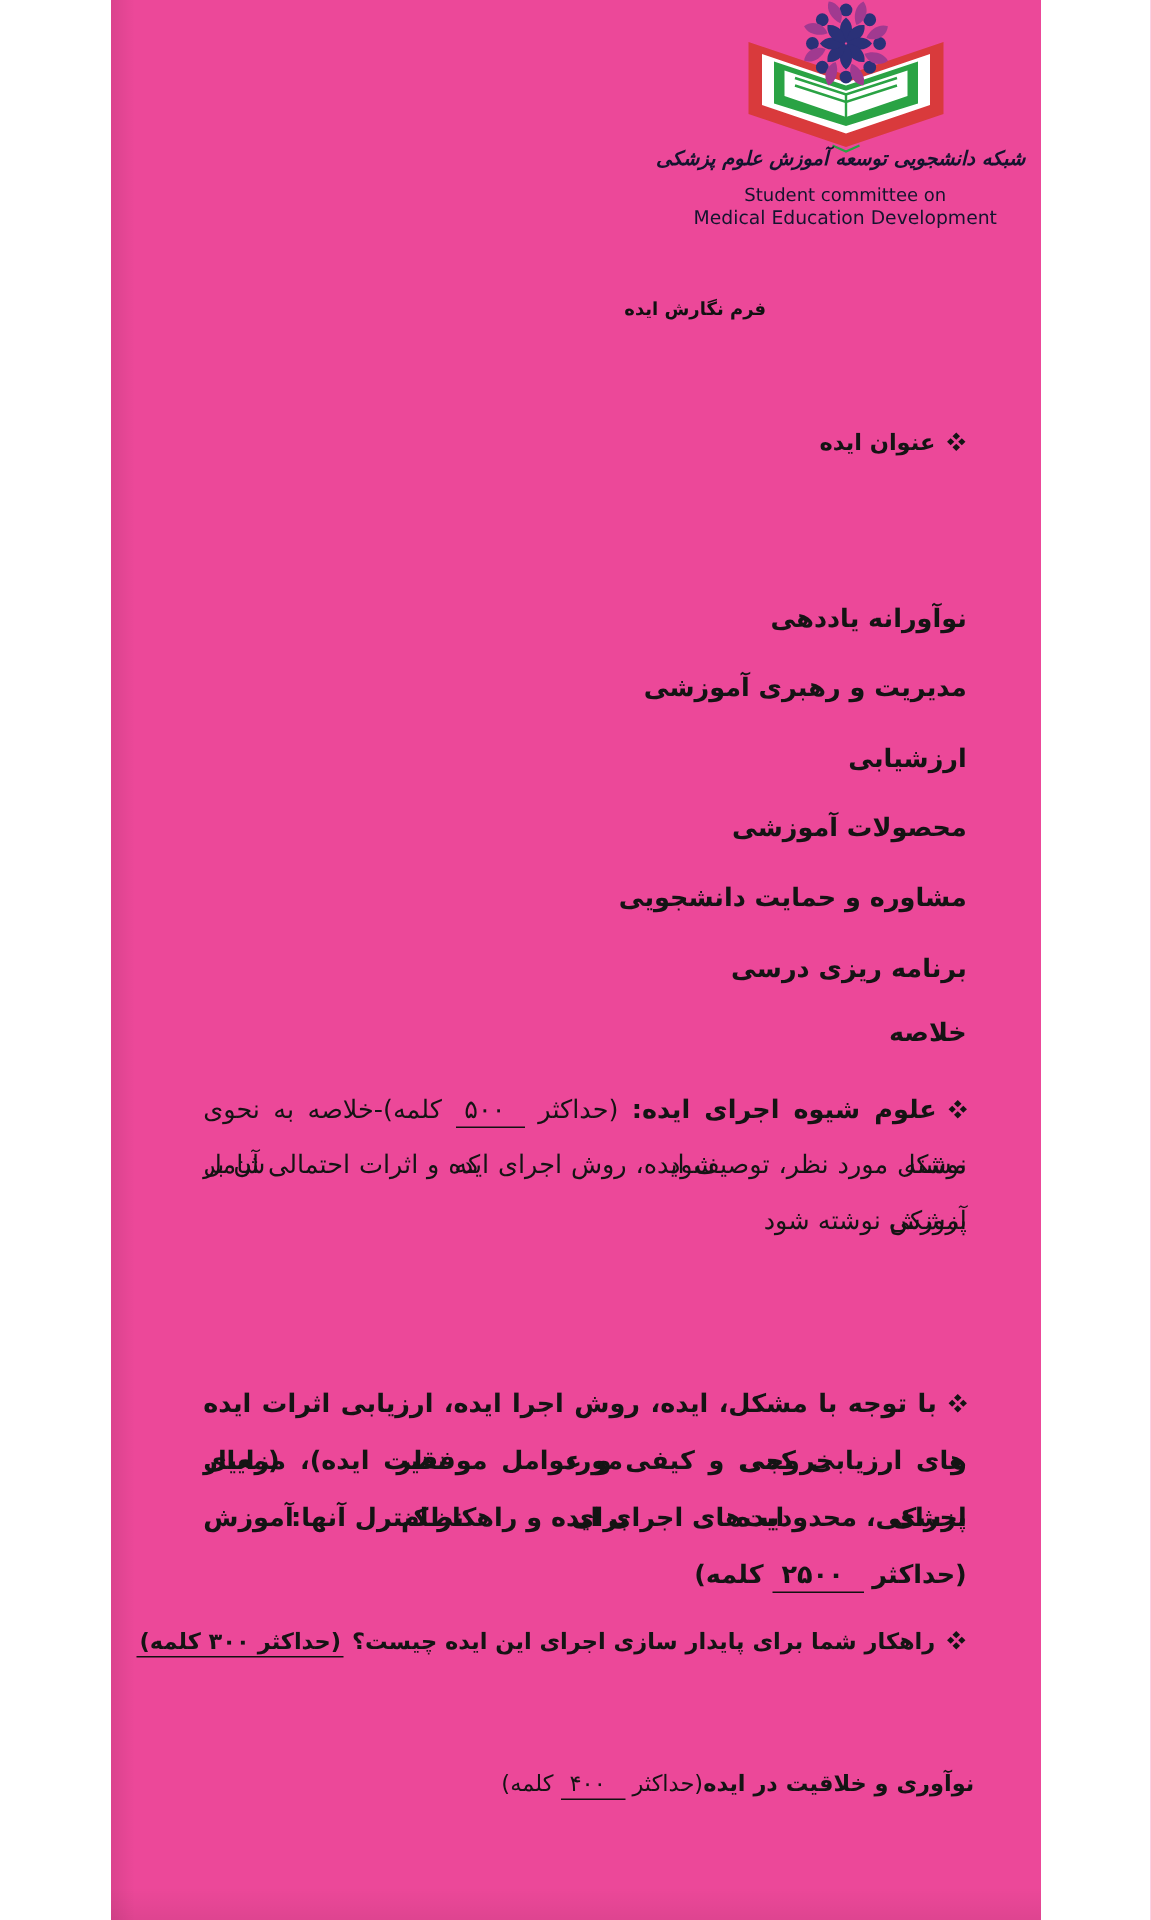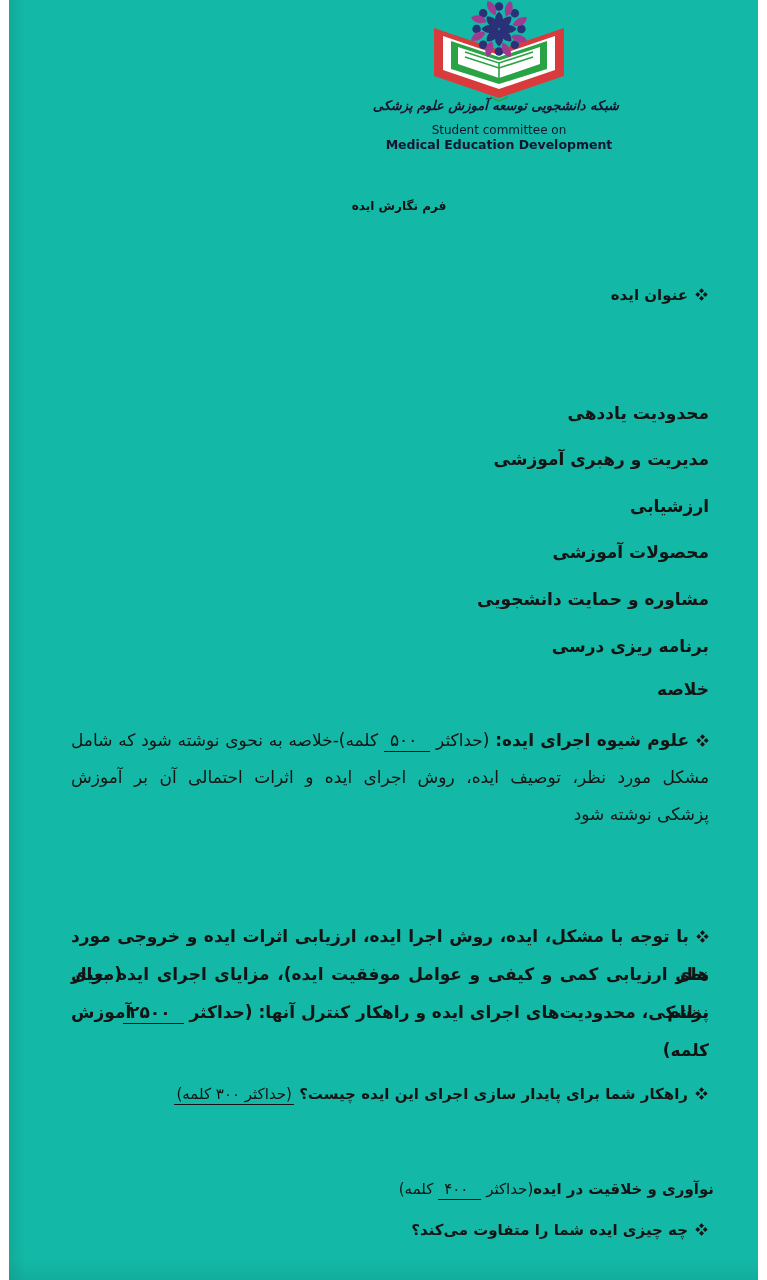--- a/index.html
+++ b/index.html
@@ -1,20 +1,20 @@
 <!DOCTYPE html>
 <html lang="fa"><head>
 <meta charset="utf-8">
 <style>
   * { margin:0; padding:0; box-sizing:border-box; }
   html,body { background:#ffffff; }
   body { font-family:"DejaVu Sans", sans-serif; color:#151515; }
   #page {
-    position:relative; width:749px; height:1280px; margin:0 auto;
-    background:#14b8a6; overflow:hidden;
+    position:relative; width:620px; height:1280px; margin:0 auto;
+    background:#ec4899; overflow:hidden;
   }
   
   #page::before{
     content:""; position:absolute; left:0; top:0; width:16px; height:100%;
     background:linear-gradient(to right, rgba(0,0,0,0.075), rgba(0,0,0,0));
     pointer-events:none;
   }
   #page::after{
     content:""; position:absolute; left:0; bottom:0; width:100%; height:22px;
     background:linear-gradient(to top, rgba(0,0,0,0.06), rgba(0,0,0,0));
@@ -27,21 +27,21 @@
     position:absolute; top:98px; left:370px; width:240px; text-align:center;
     font-family:"DejaVu Serif", serif; font-style:italic; font-weight:bold;
     font-size:13px; color:#14142e; letter-spacing:0.3px; white-space:nowrap;
   }
   .logo-en1 {
     position:absolute; top:123px; left:385px; width:210px; text-align:center;
     font-size:12px; font-weight:normal; color:#14142e;
   }
   .logo-en2 {
     position:absolute; top:137px; left:370px; width:240px; text-align:center;
-    font-size:12.5px; font-weight:bold; color:#14142e;
+    font-size:12.5px; font-weight:normal; color:#14142e;
   }
 
   
   .doc-title {
     position:absolute; top:153px; left:15px; width:750px; text-align:center;
     direction:rtl; font-size:18px; font-weight:bold; color:#111;
   }
   .doc-subtitle {
     position:absolute; top:199px; left:15px; width:750px; text-align:center;
     direction:rtl; font-size:12px; font-weight:bold; color:#111;
@@ -58,21 +58,21 @@
     text-align:justify; text-align-last:justify;
   }
   .para-line.lastline { text-align:right; text-align-last:right; }
 
   .num-blank {
     font-weight:normal; border-bottom:1.6px solid #111;
     padding:0 13px 1px 6px;
   }
   .num-blank.b { font-weight:bold; }
   .underlined-group {
-    border-bottom:1.6px solid #111; padding:0 2px 1px 2px; font-weight:normal;
+    border-bottom:1.6px solid #111; padding:0 2px 1px 2px; font-weight:bold;
   }
 
   .list-item { position:absolute; right:49px; direction:rtl; font-size:17px; font-weight:bold; color:#141414; }
 </style>
 </head>
 <body>
 
 <svg width="0" height="0" style="position:absolute" aria-hidden="true">
   <defs>
     <g id="bullet-shape">
@@ -141,21 +141,21 @@
 
   <div class="doc-subtitle">فرم نگارش ایده</div>
 
   <div class="line bold" style="top:286px; right:50px;">
     <svg class="bullet" viewBox="0 0 14 14">
         <use href="#bullet-shape" fill="#141414"></use>
       </svg><span>عنوان ایده</span>
   </div>
 
 
-  <div class="list-item" style="top:403px;">محدودیت یاددهی</div>
+  <div class="list-item" style="top:403px;">نوآورانه یاددهی</div>
   <div class="list-item" style="top:449px;">مدیریت و رهبری آموزشی</div>
   <div class="list-item" style="top:496px;">ارزشیابی</div>
   <div class="list-item" style="top:542px;">محصولات آموزشی</div>
   <div class="list-item" style="top:589px;">مشاوره و حمایت دانشجویی</div>
   <div class="list-item" style="top:636px;">برنامه ریزی درسی</div>
   <div class="list-item" style="top:679px;">خلاصه</div>
 
   <div class="para-line" style="top:722px;">
     <svg class="bullet" viewBox="0 0 14 14">
         <use href="#bullet-shape" fill="#141414"></use>
@@ -178,19 +178,14 @@
     <svg class="bullet" viewBox="0 0 14 14">
         <use href="#bullet-shape" fill="#141414"></use>
       </svg><span>راهکار شما برای پایدار سازی اجرای این ایده چیست؟</span>
     <span class="underlined-group">(حداکثر ۳۰۰ کلمه)</span>
   </div>
 
   <div class="line" style="top:1180px; right:44px;">
     <span class="bold">نوآوری و خلاقیت در ایده</span><span class="reg">(حداکثر </span><span class="num-blank">۴۰۰</span><span class="reg"> کلمه)</span>
   </div>
 
-  <div class="line bold" style="top:1221px; right:50px;">
-    <svg class="bullet" viewBox="0 0 14 14">
-        <use href="#bullet-shape" fill="#141414"></use>
-      </svg><span>چه چیزی ایده شما را متفاوت می‌کند؟</span>
-  </div>
 
 </div>
 
 </body></html>

